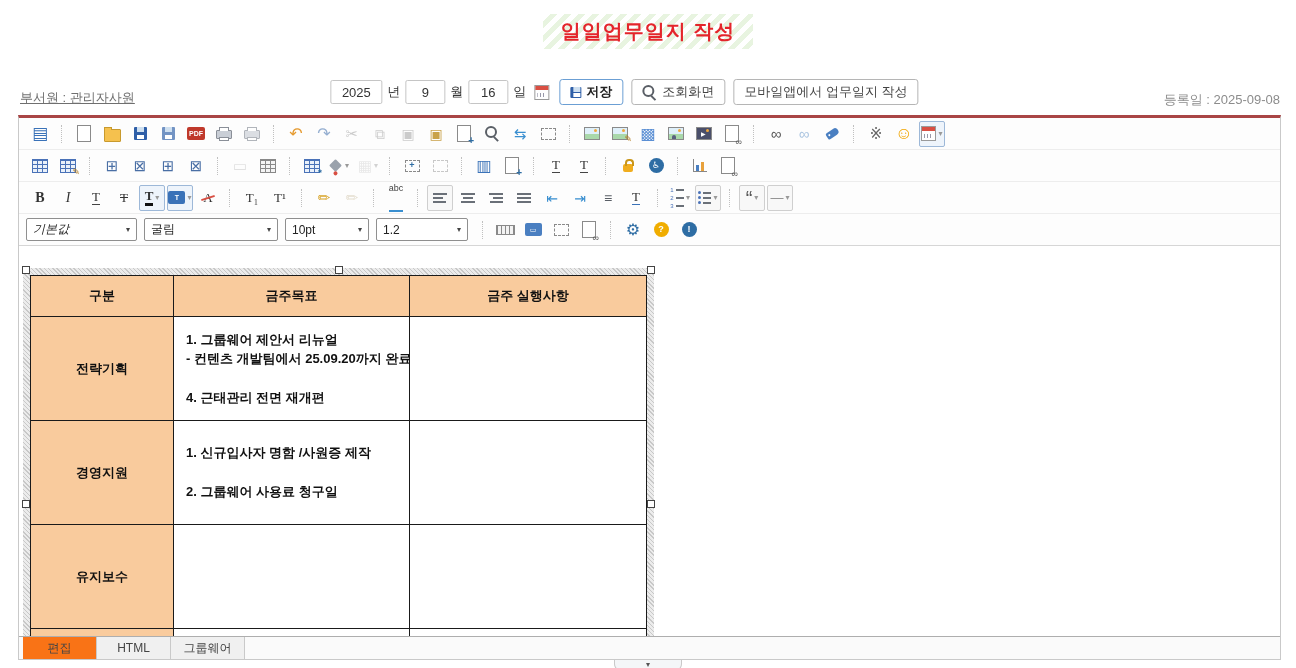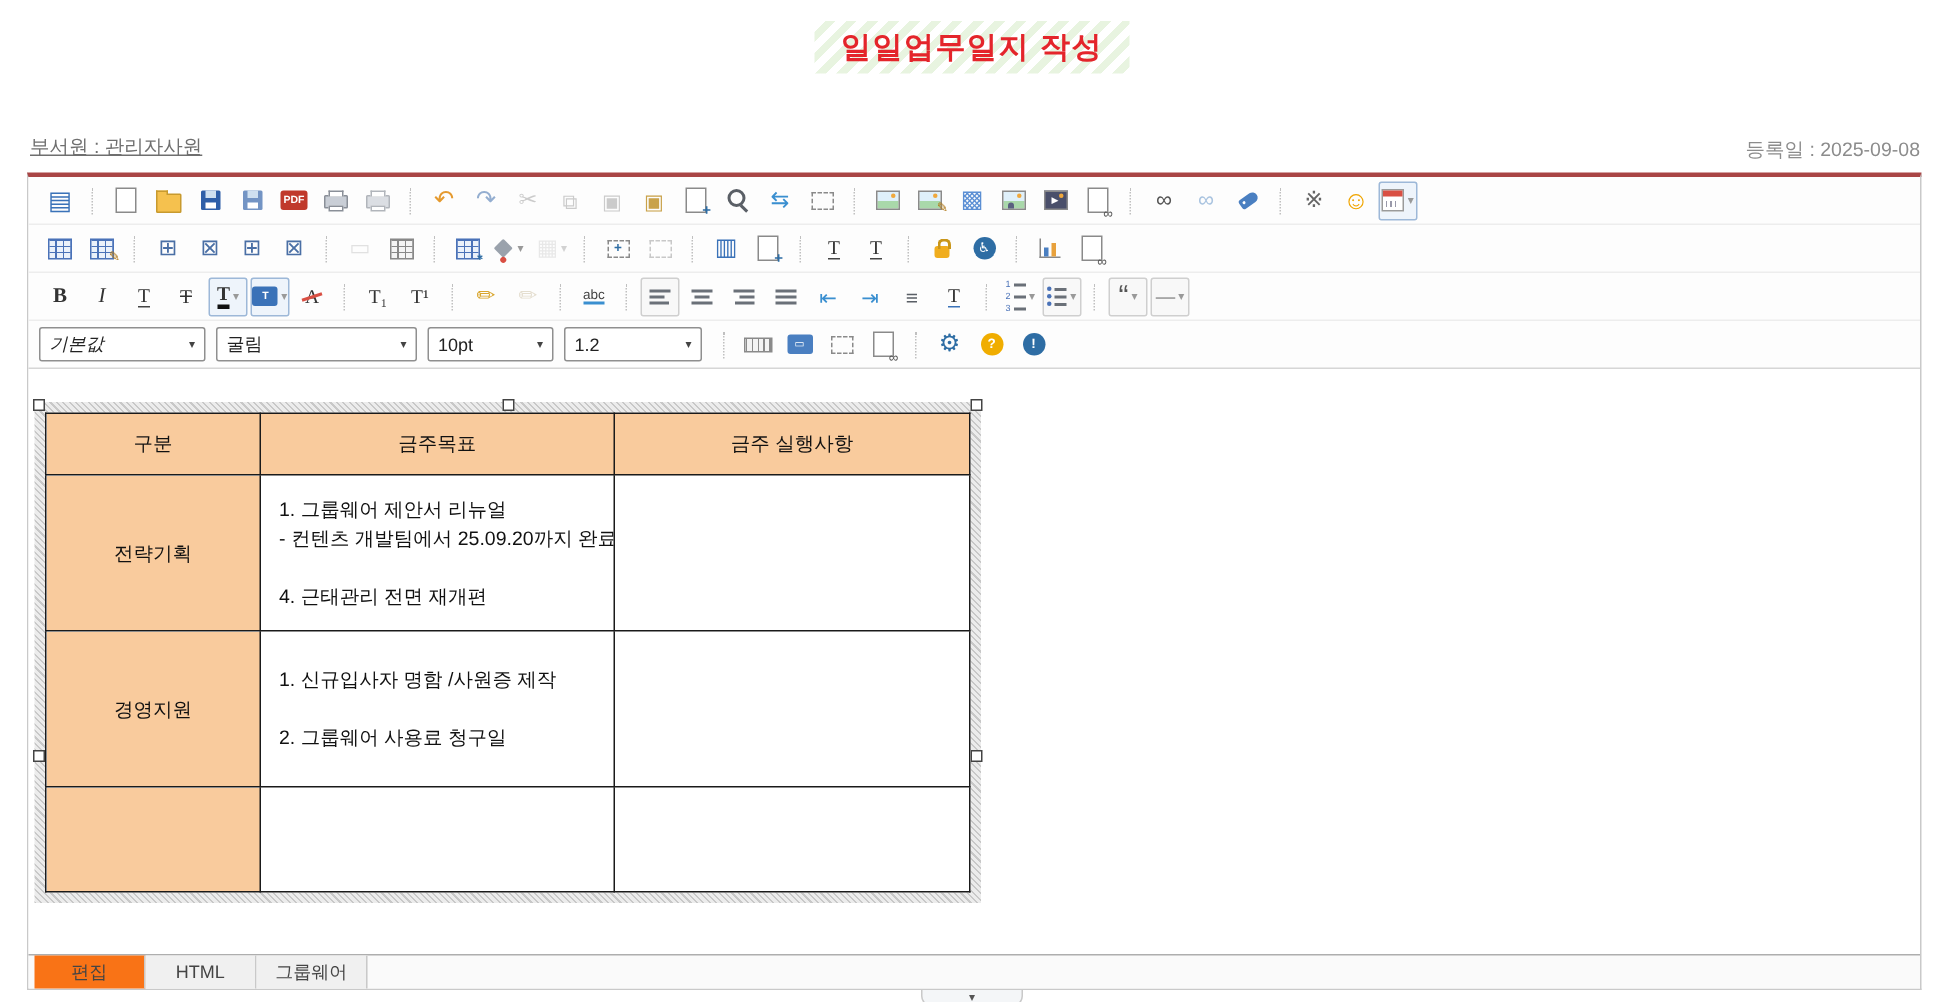--- a/index.html
+++ b/index.html
@@ -90,21 +90,21 @@
     display:inline-flex;align-items:center;justify-content:center;line-height:1;}
   .i-frame{width:13px;height:10px;border:1px dashed #8a8a8a;display:inline-flex;align-items:center;justify-content:center;
     font-size:9px;color:#2e6da4;font-weight:bold;line-height:1;}
   .i-frame.v-lt{border-color:#c8c8c8;}
   .i-ruler{width:17px;height:8px;border:1px solid #8a8a8a;
     background:repeating-linear-gradient(90deg,#8a8a8a 0 1px,#f3f3f3 1px 4px);}
   .i-bucket{width:9px;height:9px;background:#9aa2ac;transform:rotate(45deg);border-radius:1px;position:relative;margin-right:3px;}
   .i-bucket::after{content:"";position:absolute;right:-3px;bottom:-3px;width:4px;height:4px;background:#d94f43;border-radius:50%;}
   .i-align{display:flex;flex-direction:column;gap:2px;width:14px;}
   .i-align span{height:2px;background:#6a7078;display:block;}
-  .i-abc{font-size:9px;color:#444;border-bottom:2px solid #3a8fd0;line-height:1;padding-bottom:0;}
+  .i-abc{font-size:9px;color:#444;border-bottom:2px solid #3a8fd0;line-height:1;padding-bottom:17px;}
   .i-letter{font-size:13px;color:#333;line-height:1;font-family:"Liberation Serif","DejaVu Serif",serif;}
   .i-letter.b{font-weight:bold;font-size:14px;}
   .i-letter.i{font-style:italic;font-size:14px;}
   .i-letter.u{border-bottom:1px solid #444;padding-bottom:1px;}
   .i-letter.u2{border-bottom:1px solid #3a72b8;padding-bottom:1px;}
   .i-letter.s{text-decoration:line-through;}
   .i-letter.fc{border-bottom:3px solid #111;padding-bottom:1px;font-weight:bold;}
   .i-letter.clr{position:relative;}
   .i-letter.clr::after{content:"";position:absolute;left:-2px;top:6px;width:14px;height:2px;background:#d94f43;transform:rotate(-18deg);}
   .i-list{display:flex;flex-direction:column;gap:2px;}
@@ -116,21 +116,21 @@
   
   .tb-select{height:21px;border:1px solid #8f8f8f;background:#fff;border-radius:2px;display:inline-flex;
     align-items:center;justify-content:space-between;padding:0 6px;font-size:12px;color:#222;margin-right:7px;cursor:pointer;flex:none;}
   .sarr{font-size:8px;color:#444;margin-left:6px;}
 
   
   .content{position:relative;height:390px;background:#fff;overflow:hidden;}
   .sel-wrap{position:absolute;left:4px;top:22px;padding:7px;
     background:repeating-linear-gradient(45deg,#c8c8c8 0 1px,#ececec 1px 3px);}
   .doc-table{border-collapse:collapse;table-layout:fixed;width:607px;background:#fff;}
-  .doc-table td{border:1px solid #1a1a1a;font-size:13px;color:#111;overflow:hidden;}
+  .doc-table td{border:1px solid #1a1a1a;font-size:13px;color:#111;overflow:hidden;font-weight:bold;}
   .th-cell{height:38px;text-align:center;}
   .label-cell{text-align:center;}
   .goal-cell{padding:8px 12px;vertical-align:middle;line-height:1.5;}
   .goal-cell div{white-space:nowrap;}
   .doc-table tr.body-row{height:104px;}
   .doc-table tr.partial{height:70px;}
   .handle{position:absolute;width:8px;height:8px;background:#fff;border:1px solid #444;z-index:5;box-sizing:border-box;}
   .h-tl{left:-1px;top:-2px;} .h-tc{left:50%;margin-left:-4px;top:-2px;} .h-tr{right:-1px;top:-2px;}
   .h-ml{left:-1px;top:232px;} .h-mr{right:-1px;top:232px;}
 
@@ -151,20 +151,42 @@
 <body>
 
 <div class="page">
 
   <div class="title-wrap">
     <span class="page-title">일일업무일지 작성</span>
   </div>
 
   <div class="info-bar">
     <span class="member">부서원 : 관리자사원</span>
+    <div class="date-cluster">
+      <input class="di w-year" value="2025" style="">
+      <span class="dl">년</span>
+      <input class="di" value="9" style="">
+      <span class="dl">월</span>
+      <input class="di" value="16" style="">
+      <span class="dl">일</span>
+      <span class="cal-btn">
+          <span class="i-cal"></span>
+        </span>
+      <button class="btn btn-save">
+        <span class="i-floppy sm"></span>
+        <span>저장</span>
+      </button>
+      <button class="btn">
+        <span class="i-mag"></span>
+        <span>조회화면</span>
+      </button>
+      <button class="btn">
+        <span>모바일앱에서 업무일지 작성</span>
+      </button>
+    </div>
     <span class="reg">등록일 : 2025-09-08</span>
   </div>
 
   <div class="editor">
     <div class="toolbar">
         <div class="tb-row">
           <span class="tb-icon">
             <span class="g" style="color: rgb(58, 114, 184); font-size: 17px;">▤</span>
           </span>
           <span class="tb-sep"></span>
@@ -528,20 +550,25 @@
               </tr>
               <tr class="body-row">
                 <td class="label-cell" style="background: rgb(249, 203, 157);">경영지원</td>
                 <td class="goal-cell">
                   <div>1. 신규입사자 명함 /사원증 제작</div>
                   <div>&nbsp;</div>
                   <div>2. 그룹웨어 사용료 청구일</div>
                 </td>
                 <td class="action-cell"></td>
               </tr>
+              <tr class="body-row">
+                <td class="label-cell" style="background: rgb(249, 203, 157);">유지보수</td>
+                <td class="goal-cell"></td>
+                <td class="action-cell"></td>
+              </tr>
               <tr class="partial">
                 <td class="label-cell" style="background: rgb(249, 203, 157);"></td>
                 <td></td>
                 <td></td>
               </tr>
             </tbody>
         </table>
         <span class="handle h-tl"></span>
         <span class="handle h-tc"></span>
         <span class="handle h-tr"></span>

